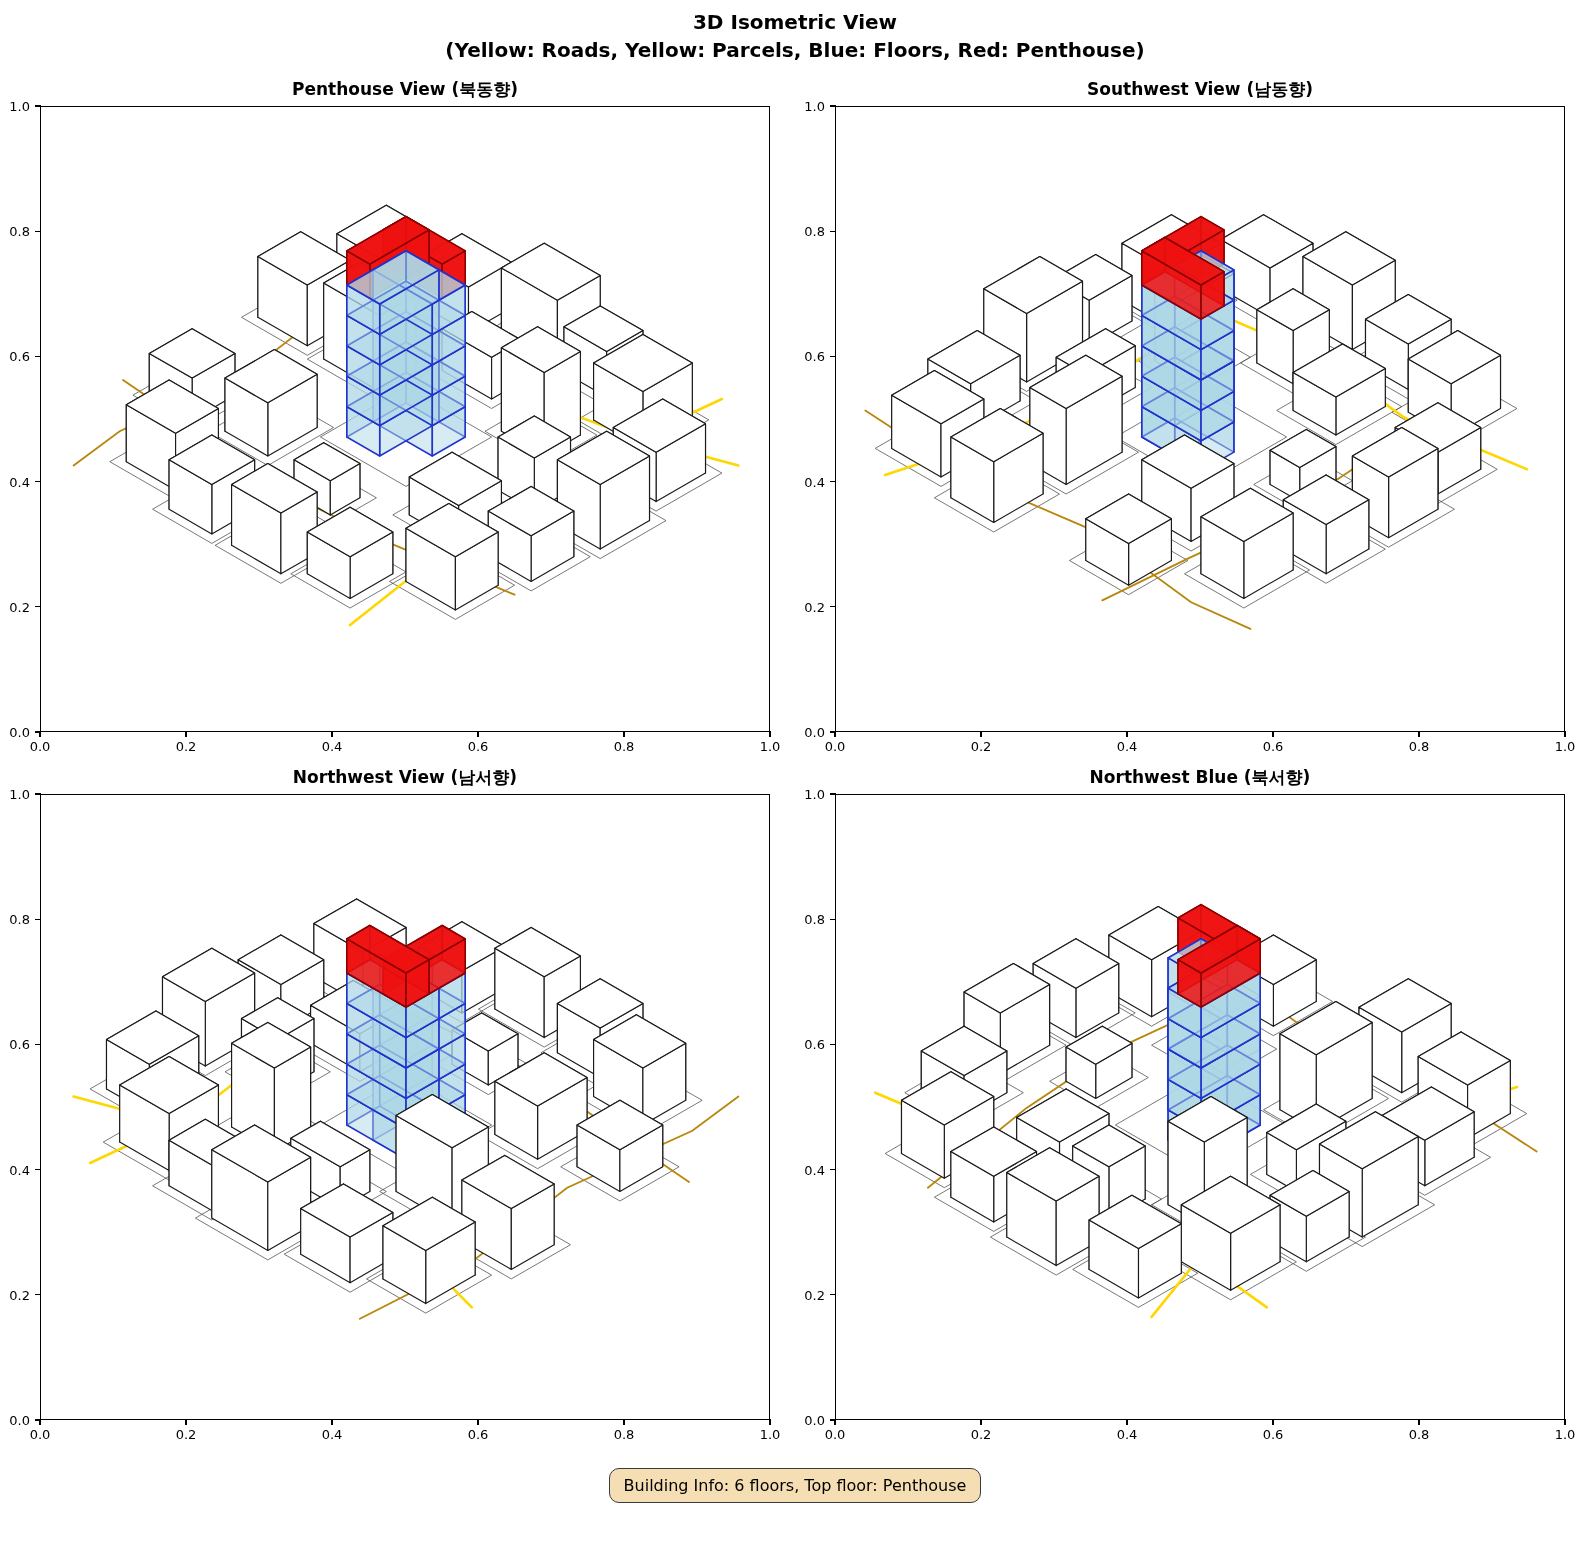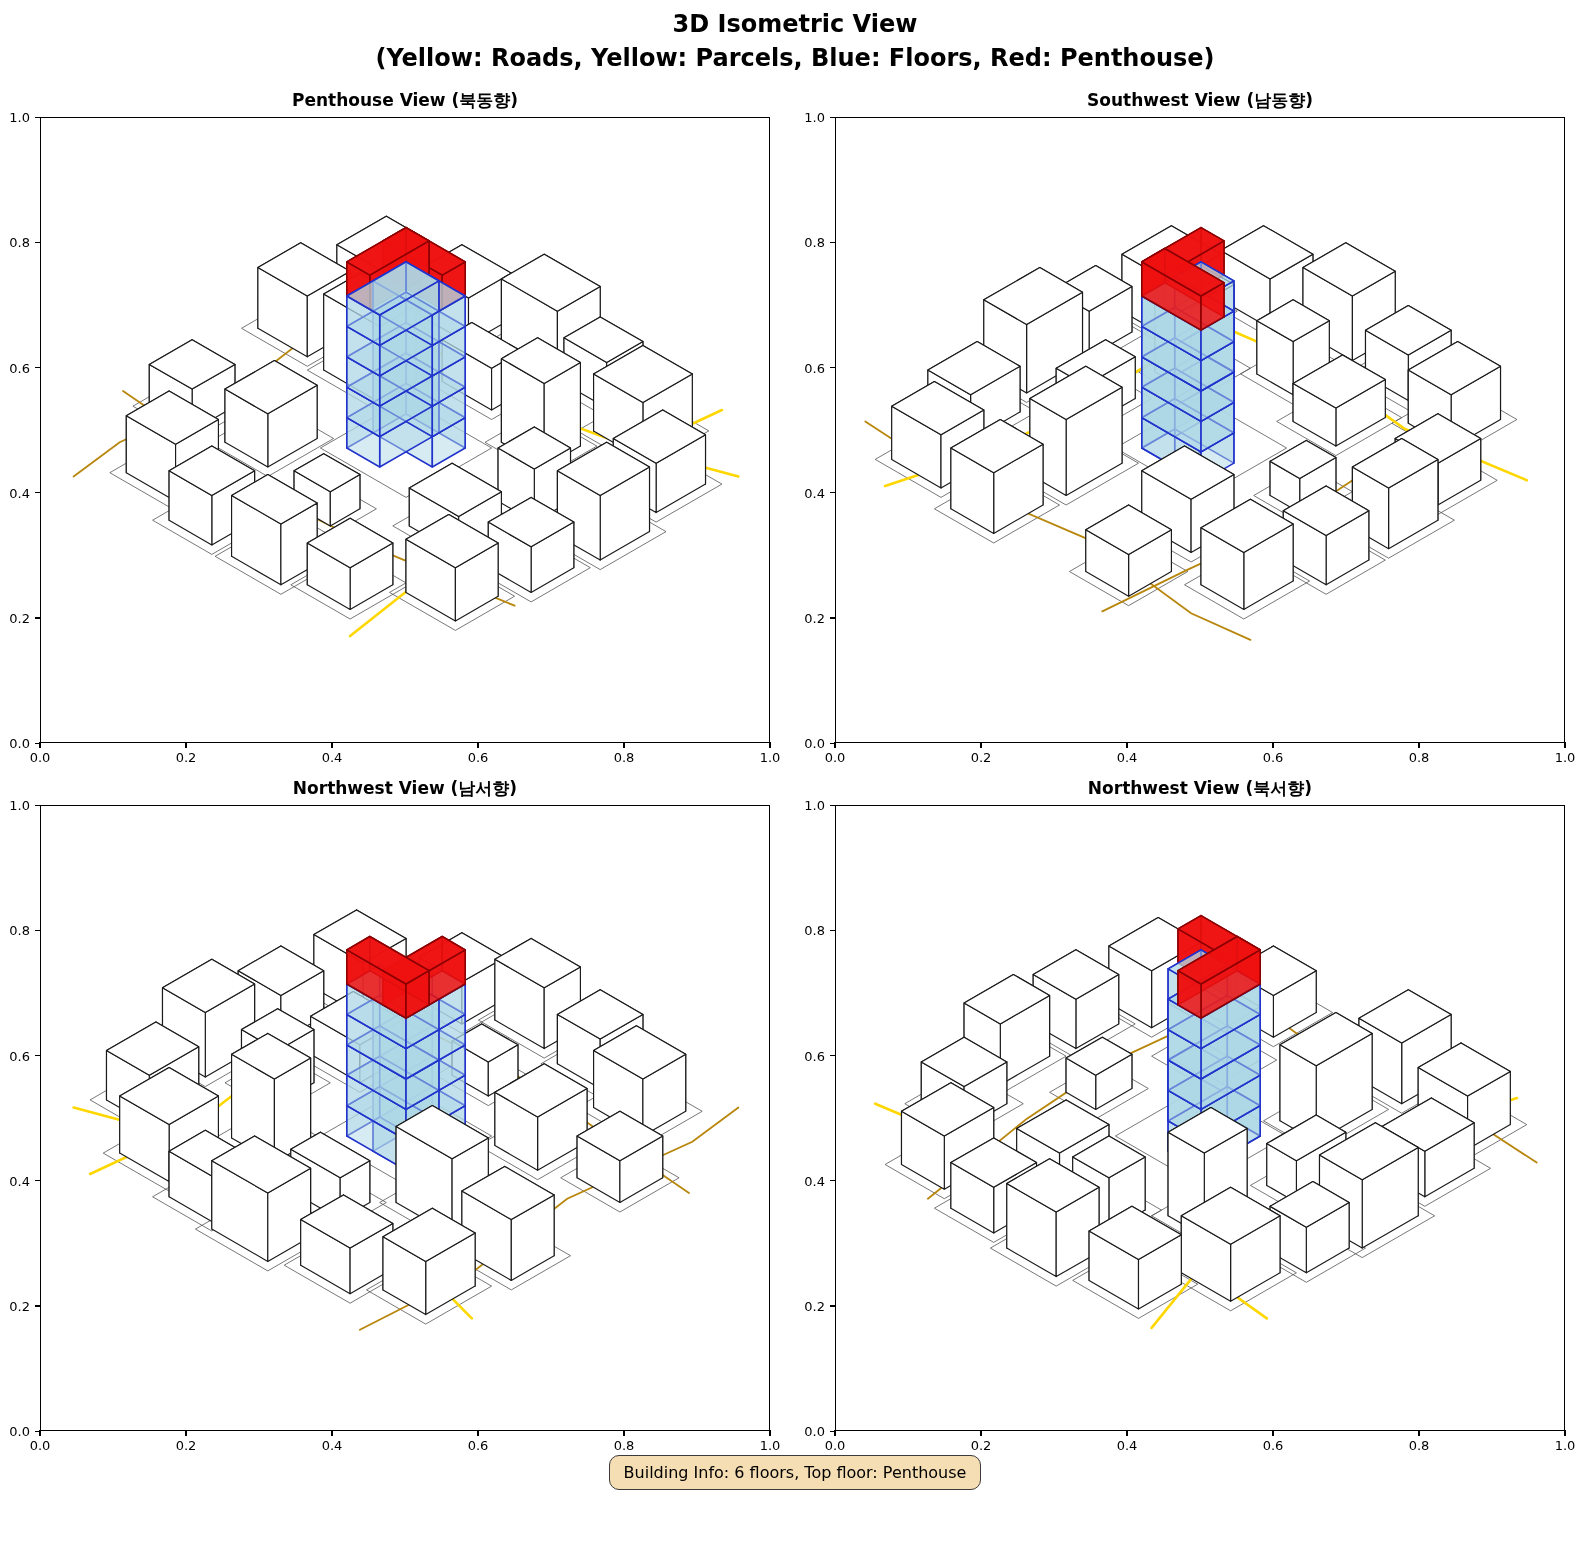--- a/index.html
+++ b/index.html
@@ -2,21 +2,21 @@
 <html><head>
 <meta charset="utf-8">
 <style>
   html,body{margin:0;padding:0;background:#ffffff;}
   body{
     width:1590px;height:1560px;
     font-family:"DejaVu Sans","Liberation Sans",sans-serif;
     color:#000;position:relative;overflow:hidden;
   }
   .fig-title{
-    text-align:center;font-weight:bold;font-size:24px;line-height:1.4;
+    text-align:center;font-weight:bold;font-size:20px;line-height:1.4;
     padding-top:8px;
   }
   .grid{
     display:grid;grid-template-columns:795px 795px;grid-row-gap:10px;
     margin-top:14px;
   }
   .subplot{box-sizing:border-box;padding-left:40px;}
   .sp-title{
     width:730px;text-align:center;font-weight:bold;font-size:17px;
     margin-bottom:5px;white-space:nowrap;
@@ -32,21 +32,21 @@
   .yticklab{
     position:absolute;right:10px;transform:translateY(-50%);
     font-size:13px;line-height:1;
   }
   .xticks{position:relative;width:730px;height:24px;}
   .xtickmark{position:absolute;top:-1px;width:1.3px;height:6px;background:#000;}
   .xticklab{
     position:absolute;top:8px;transform:translateX(-50%);
     font-size:13px;line-height:1;
   }
-  .info-wrap{text-align:center;}
+  .info-wrap{text-align:center;margin-top:24px;}
   .info-box{
     display:inline-block;background:#F5DEB3;border:1.6px solid #3b3b3b;
     border-radius:10px;padding:7px 14px;font-size:16px;
   }
 </style>
 </head>
 <body>
 
 <div class="figure">
 
@@ -756,21 +756,21 @@
             <span class="xticklab" style="left: 438px;">0.6</span>
             <div class="xtickmark" style="left: 583.4px;"></div>
             <span class="xticklab" style="left: 584px;">0.8</span>
             <div class="xtickmark" style="left: 729.4px;"></div>
             <span class="xticklab" style="left: 730px;">1.0</span>
           </div>
       </div>
     </div>
 
     <div class="subplot">
-      <div class="sp-title">Northwest View (북서향)</div>
+      <div class="sp-title">Northwest Blue (북서향)</div>
       <div class="sp-body">
         <div class="yticks">
             <div class="ytickmark" style="top: 625.4px;"></div>
             <span class="yticklab" style="top: 626px;">0.0</span>
             <div class="ytickmark" style="top: 500.2px;"></div>
             <span class="yticklab" style="top: 500.8px;">0.2</span>
             <div class="ytickmark" style="top: 375px;"></div>
             <span class="yticklab" style="top: 375.6px;">0.4</span>
             <div class="ytickmark" style="top: 249.8px;"></div>
             <span class="yticklab" style="top: 250.4px;">0.6</span>

